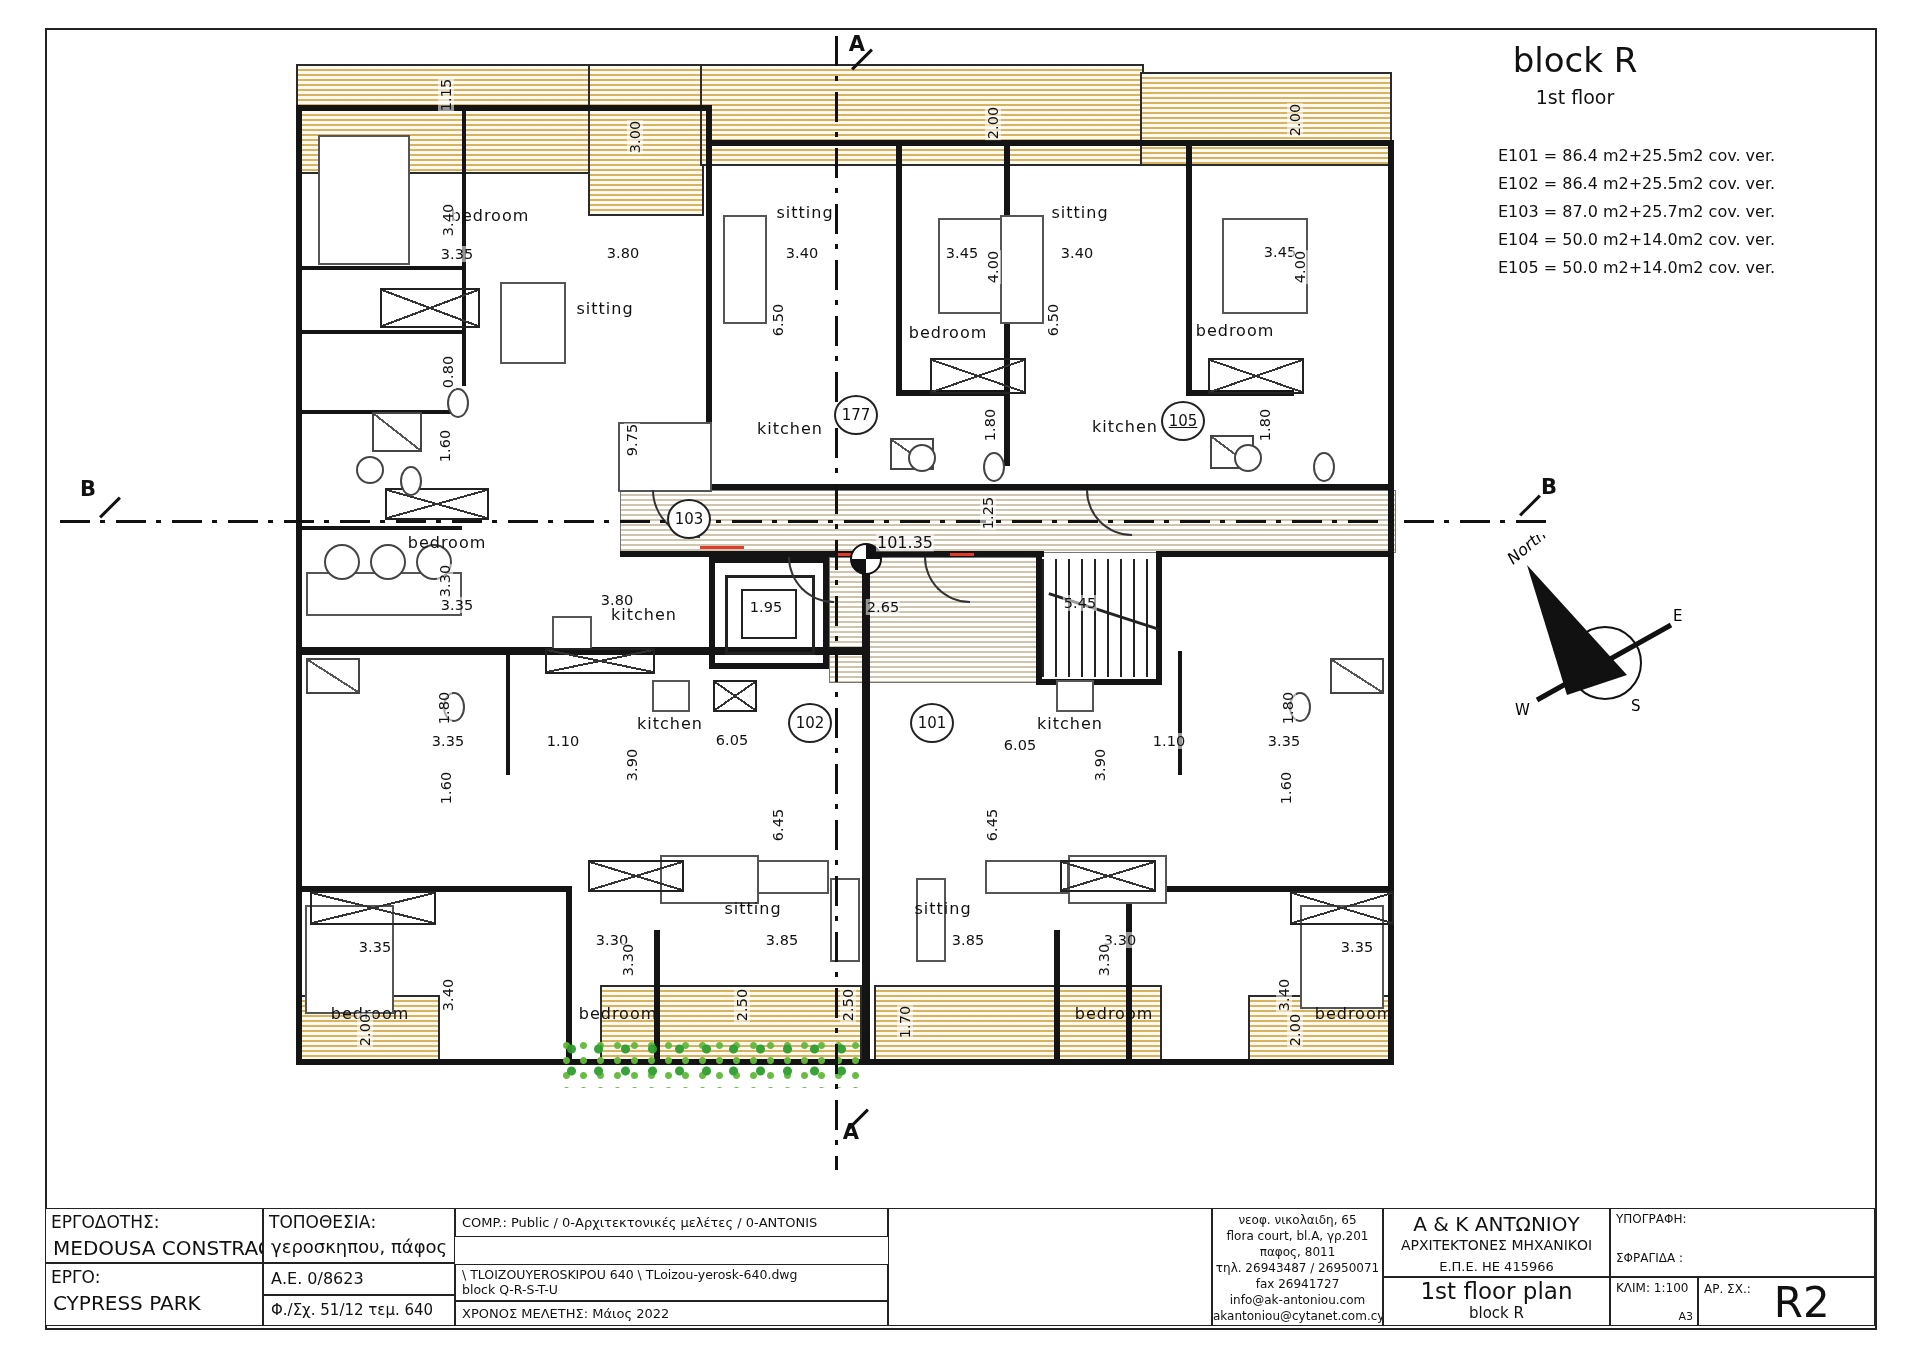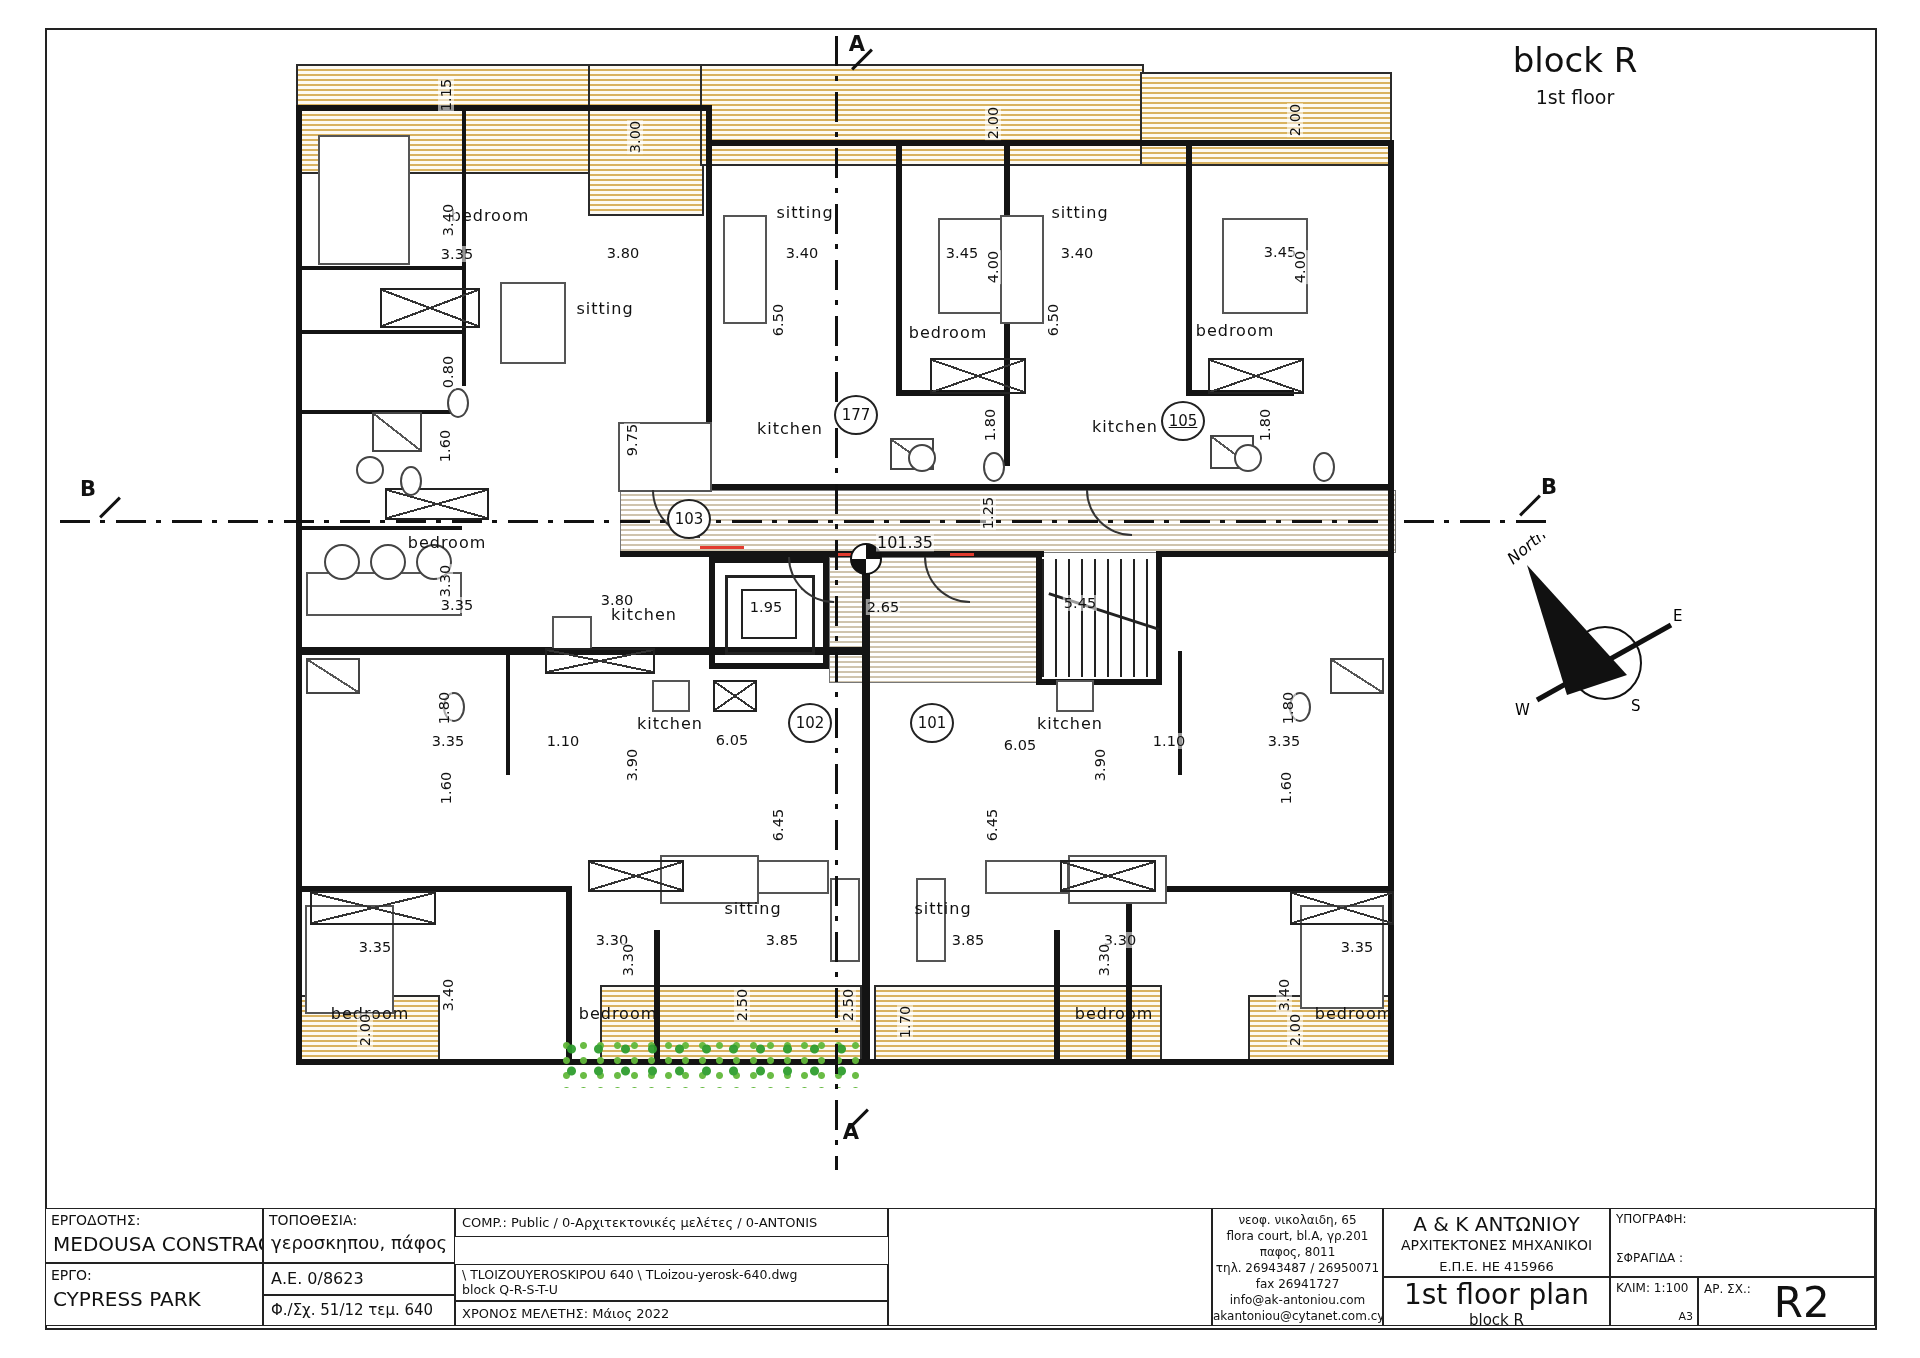--- a/index.html
+++ b/index.html
@@ -33,21 +33,21 @@
   .lvl{position:absolute;width:28px;height:28px;border-radius:50%;border:2px solid #111;background:conic-gradient(#111 0 90deg,#fff 90deg 180deg,#111 180deg 270deg,#fff 270deg 360deg);}
   .stairs{position:absolute;background:repeating-linear-gradient(90deg,#222 0 2px,transparent 2px 13px);}
   
   #legend{position:absolute;left:1360px;top:40px;width:430px;}
   #legend .t{text-align:center;font-size:34px;}
   #legend .s{text-align:center;font-size:19px;margin-top:6px;}
   #legend ul{list-style:none;margin:34px 0 0 138px;padding:0;font-size:16px;line-height:28px;white-space:nowrap;}
   
   #tb{position:absolute;left:45px;top:1208px;width:1828px;height:118px;}
   #tb .cell{position:absolute;border:1px solid #222;box-sizing:border-box;background:#fff;overflow:hidden;}
-  .lab{font-size:14px;padding:3px 0 0 5px;}
+  .lab{font-size:17px;padding:3px 0 0 5px;}
   .big{font-size:20px;padding:4px 0 0 7px;white-space:nowrap;}
   .med{font-size:16px;padding:5px 0 0 7px;white-space:nowrap;}
   .sm{font-size:12.5px;padding:3px 0 0 6px;white-space:nowrap;}
   .ctr{text-align:center;}
 </style>
 </head>
 <body>
 
 <div id="sheet"></div>
 
@@ -271,20 +271,27 @@
       <span class="sec" style="left: 857px; top: 44px;">A</span>
       <span class="sec" style="left: 851px; top: 1132px;">A</span>
       <span class="sec" style="left: 88px; top: 489px;">B</span>
       <span class="sec" style="left: 1549px; top: 487px;">B</span>
     </div>
 </div>
 
 <div id="legend">
   <div class="t">block R</div>
   <div class="s">1st floor</div>
+  <ul id="legend-units">
+      <li>E101 = 86.4 m2+25.5m2 cov. ver.</li>
+      <li>E102 = 86.4 m2+25.5m2 cov. ver.</li>
+      <li>E103 = 87.0 m2+25.7m2 cov. ver.</li>
+      <li>E104 = 50.0 m2+14.0m2 cov. ver.</li>
+      <li>E105 = 50.0 m2+14.0m2 cov. ver.</li>
+    </ul>
 </div>
 
 <div id="tb">
   <div class="cell" style="left:0;top:0;width:218px;height:55px;">
     <div class="lab">ΕΡΓΟΔΟΤΗΣ:</div>
     <div class="big">MEDOUSA CONSTRACTION LTD</div>
   </div>
   <div class="cell" style="left:0;top:55px;width:218px;height:63px;">
     <div class="lab">ΕΡΓΟ:</div>
     <div class="big">CYPRESS PARK</div>
@@ -322,21 +329,21 @@
       </div>
   </div>
   <div class="cell ctr" style="left:1338px;top:0;width:227px;height:69px;">
     <div id="tb-firm" style="padding-top:5px;">
         <div style="font-size: 20px; line-height: 21px;">A &amp; K ΑΝΤΩΝΙΟΥ</div>
         <div style="font-size: 14px; line-height: 21px;">ΑΡΧΙΤΕΚΤΟΝΕΣ ΜΗΧΑΝΙΚΟΙ</div>
         <div style="font-size: 13px; line-height: 21px;">Ε.Π.Ε.    HE 415966</div>
       </div>
   </div>
   <div class="cell ctr" style="left:1338px;top:69px;width:227px;height:49px;">
-    <div style="font-size:28px;">1st floor plan</div>
+    <div style="font-size:23px;">1st floor plan</div>
     <div style="font-size:15px;">block R</div>
   </div>
   <div class="cell" style="left:1565px;top:0;width:265px;height:69px;">
     <div class="lab" style="font-size:12px;">ΥΠΟΓΡΑΦΗ:</div>
     <div class="lab" style="font-size:12px;margin-top:22px;">ΣΦΡΑΓΙΔΑ :</div>
   </div>
   <div class="cell" style="left:1565px;top:69px;width:88px;height:49px;">
     <div class="lab" style="font-size:12px;">ΚΛΙΜ: 1:100</div>
     <div style="position:absolute;right:4px;bottom:2px;font-size:11px;">A3</div>
   </div>

